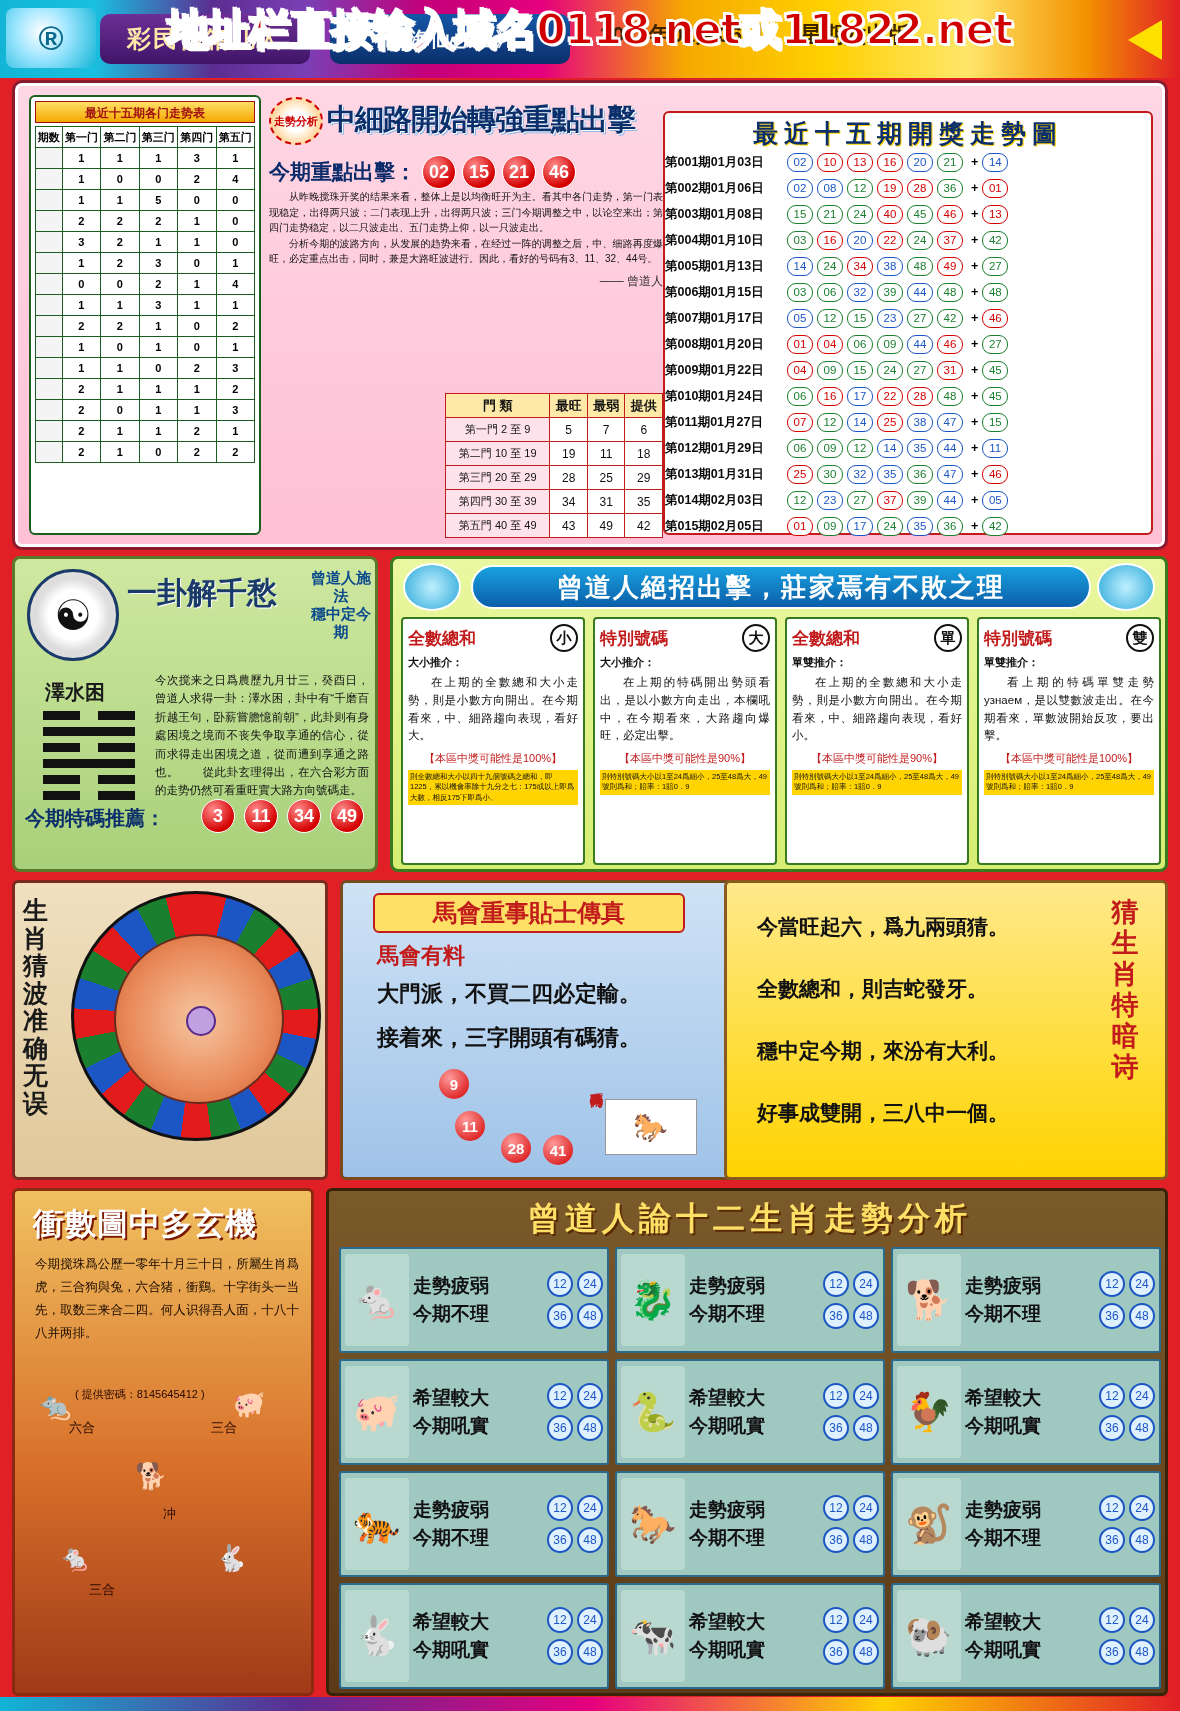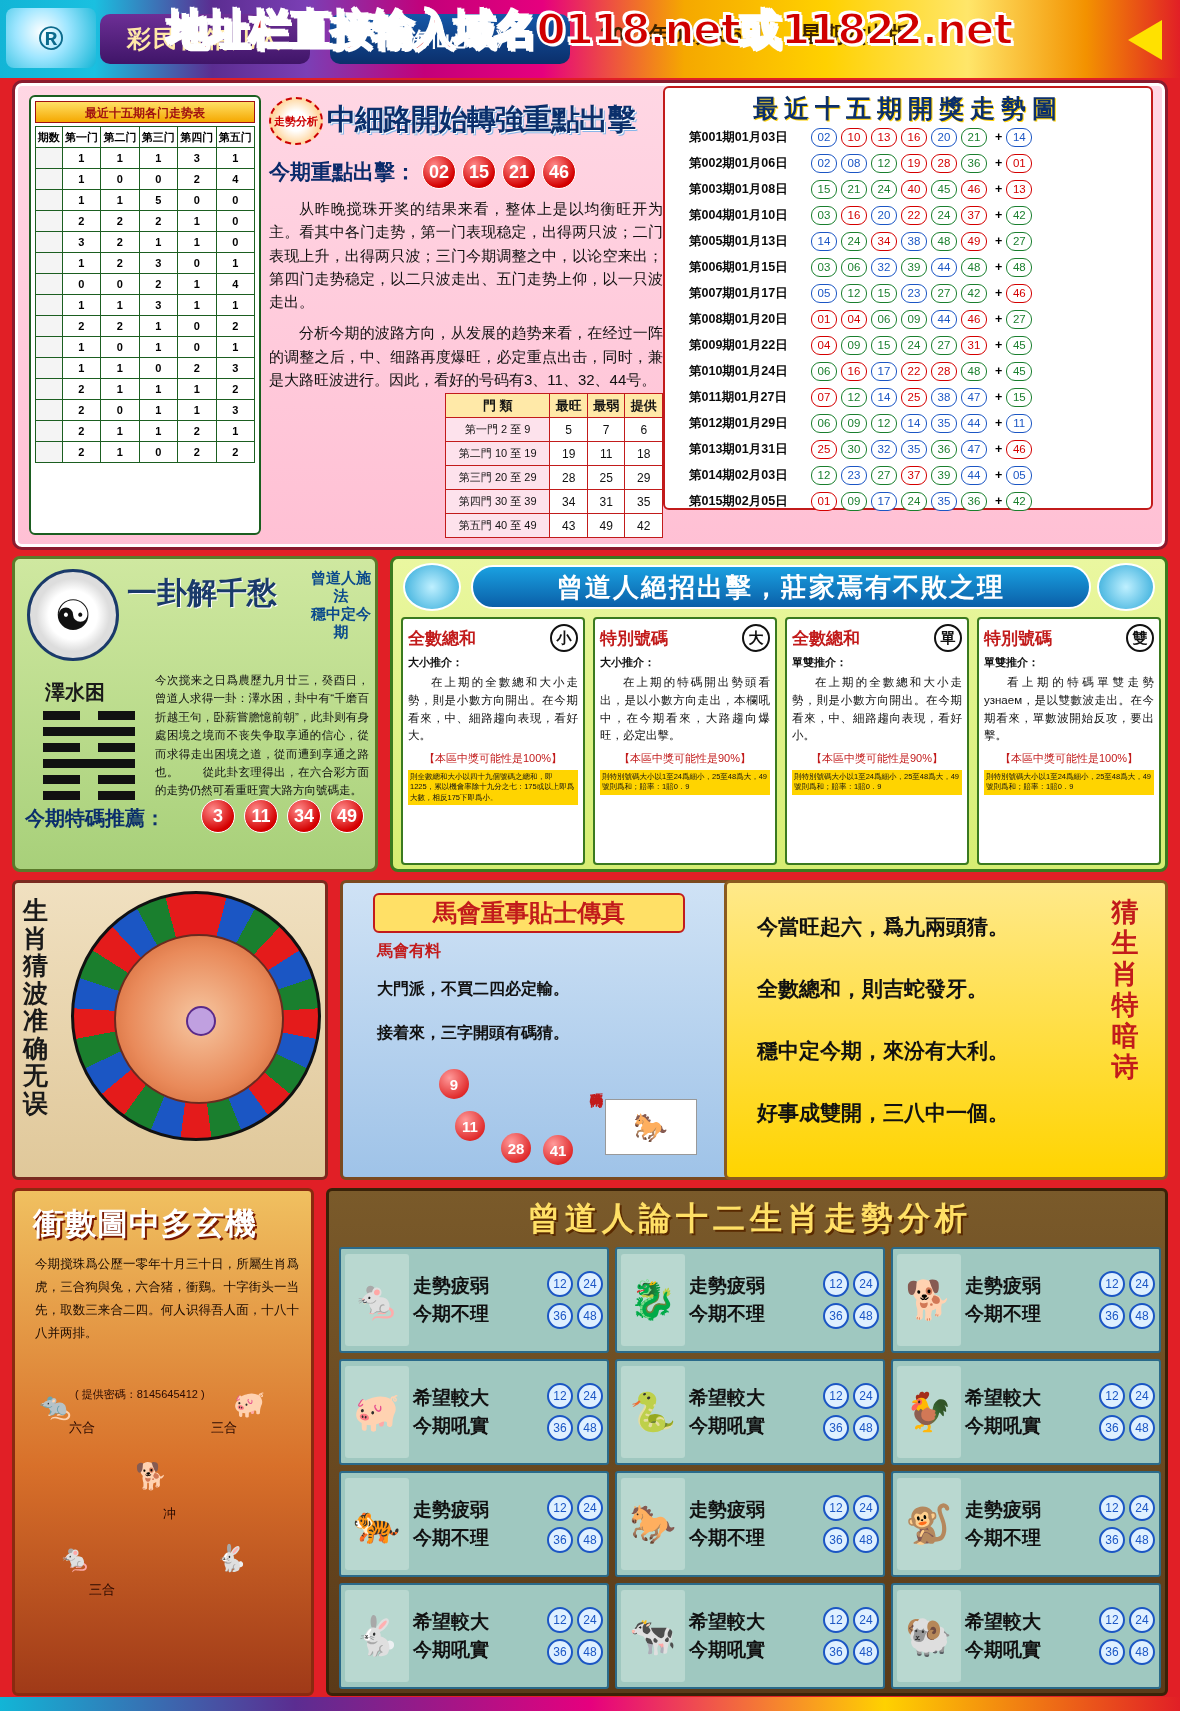--- a/index.html
+++ b/index.html
@@ -102,37 +102,37 @@
     letter-spacing:-1px;
   }
   .hotRow { display:flex; align-items:center; gap:6px; margin-top:2px; }
   .hotLabel { font-size:21px; font-weight:bold; color:#0a2a6a; }
   .ball {
     width:34px;height:34px;border-radius:50%;
     background:radial-gradient(circle at 35% 30%, #ff8b8b, #d40000 70%);
     color:#fff;font-size:18px;font-weight:bold;display:flex;align-items:center;justify-content:center;
     border:1px solid #fff;
   }
-  .para { font-size:15px; line-height:1.55; color:#111; margin-top:8px; text-align:justify; }
+  .para { font-size:10px; line-height:1.55; color:#111; text-align:justify; }
   .para.indent { text-indent:2em; }
   .sign { text-align:right; font-size:12px; color:#333; margin-top:6px; }
 
   
   .gateBox { position:absolute; left:176px; top:300px; width:218px; }
   table.gate { width:100%; border-collapse:collapse; background:#fff; }
   table.gate th, table.gate td {
     border:1px solid #c21b1b; font-size:12px; text-align:center; height:24px; color:#111;
   }
   table.gate th { background:#ffe9a8; font-size:13px; font-weight:bold; }
   table.gate td.lab { background:#fde2ec; font-size:11px; }
 
   
   .trendBox {
-    position:absolute; right:12px; top:3px; width:490px; height:424px;
-    background:#fff; border:2px solid #c21b1b; border-radius:6px; padding:4px 24px;
+    position:absolute; right:12px; top:28px; width:490px; height:424px;
+    background:#fff; border:2px solid #c21b1b; border-radius:6px; padding:4px 0;
   }
   .trendTitle {
     font-size:25px; font-weight:bold; color:#0b2f6b; text-align:center; letter-spacing:6px;
     text-shadow:1px 1px 0 #ffd100;
     height:32px; line-height:32px;
   }
   .trendRow { display:flex; align-items:center; height:26px; font-size:12.5px; }
   .trendRow .lbl { width:122px; color:#0a0a0a; font-weight:bold; white-space:nowrap; }
   .num {
     display:inline-flex;align-items:center;justify-content:center;
@@ -226,21 +226,21 @@
   .horseBox {
     position:absolute; left:328px; top:0; width:416px; height:300px;
     background:linear-gradient(180deg,#cfe2f5,#9fc3e8);
     border:3px solid #7a4a1f; border-radius:6px; overflow:hidden;
   }
   .hTitle {
     position:absolute; left:30px; top:10px; width:312px; height:40px;
     background:#ffe066; border:2px solid #c21b1b; border-radius:6px;
     color:#c21b1b; font-size:24px; font-weight:bold; display:flex;align-items:center;justify-content:center;
   }
-  .hLine { position:absolute; left:34px; font-size:16px; font-weight:bold; color:#111; }
+  .hLine { position:absolute; left:34px; font-size:22px; font-weight:bold; color:#111; }
   .hRedBall {
     position:absolute; width:30px;height:30px;border-radius:50%;
     background:radial-gradient(circle at 35% 30%, #ff9a9a,#d40000);
     color:#fff;font-size:15px;font-weight:bold;display:flex;align-items:center;justify-content:center;
   }
   .yellowBox {
     position:absolute; left:712px; top:0; width:444px; height:300px;
     background:linear-gradient(180deg,#ffe98a,#ffd400);
     border:3px solid #8a5a1f; border-radius:6px;
   }

